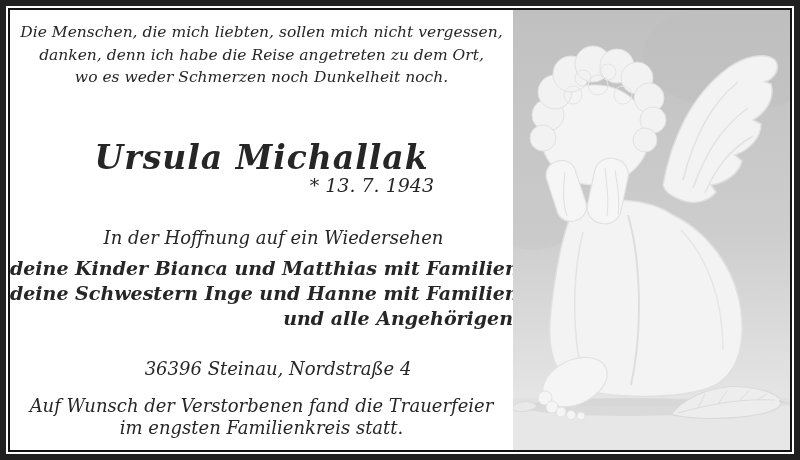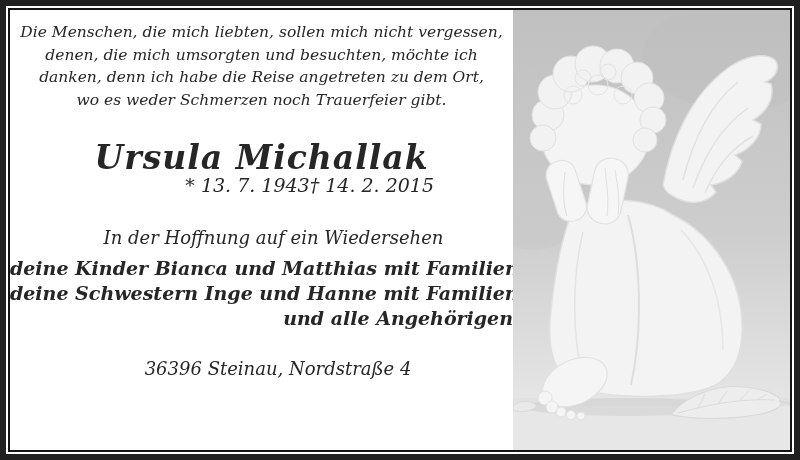--- a/index.html
+++ b/index.html
@@ -104,42 +104,44 @@
 <body>
 
 <div class="stage">
   <div class="outer-frame">
     <div class="inner-frame">
       <div class="content">
 
         <div class="text-col">
           <div class="poem">
             <div class="poem-line">Die Menschen, die mich liebten, sollen mich nicht vergessen,</div>
-            <div class="poem-line">denen, die mich umsorgten und besuchten, möchte ich</div>
             <div class="poem-line">danken, denn ich habe die Reise angetreten zu dem Ort,</div>
-            <div class="poem-line">wo es weder Schmerzen noch Trauerfeier gibt.</div>
+            <div class="poem-line">wo es weder Schmerzen noch Dunkelheit noch.</div>
           </div>
 
           <h1 class="name">Ursula Michallak</h1>
 
           <div class="dates">
             <span>* 13. 7. 1943</span>
-            <span>† 14. 2. 2015</span>
           </div>
 
           <div class="hope">In der Hoffnung auf ein Wiedersehen</div>
 
           <div class="mourners">
             <div>deine Kinder Bianca und Matthias mit Familien</div>
             <div>deine Schwestern Inge und Hanne mit Familien</div>
             <div>und alle Angehörigen</div>
           </div>
 
           <div class="address">36396 Steinau, Nordstraße 4</div>
 
+          <div class="closing">
+            <div>Auf Wunsch der Verstorbenen fand die Trauerfeier</div>
+            <div>im engsten Familienkreis statt.</div>
+          </div>
         </div>
 
         <div class="photo">
           <svg viewBox="0 0 277 440" role="img">
             <defs>
               <linearGradient id="bgGrad" x1="0" y1="0" x2="0" y2="1">
                 <stop offset="0" stop-color="var(--photo-bg-top, #c0c0c0)"></stop>
                 <stop offset="0.5" stop-color="#cdcdcd"></stop>
                 <stop offset="1" stop-color="var(--photo-bg-bottom, #ececec)"></stop>
               </linearGradient>

